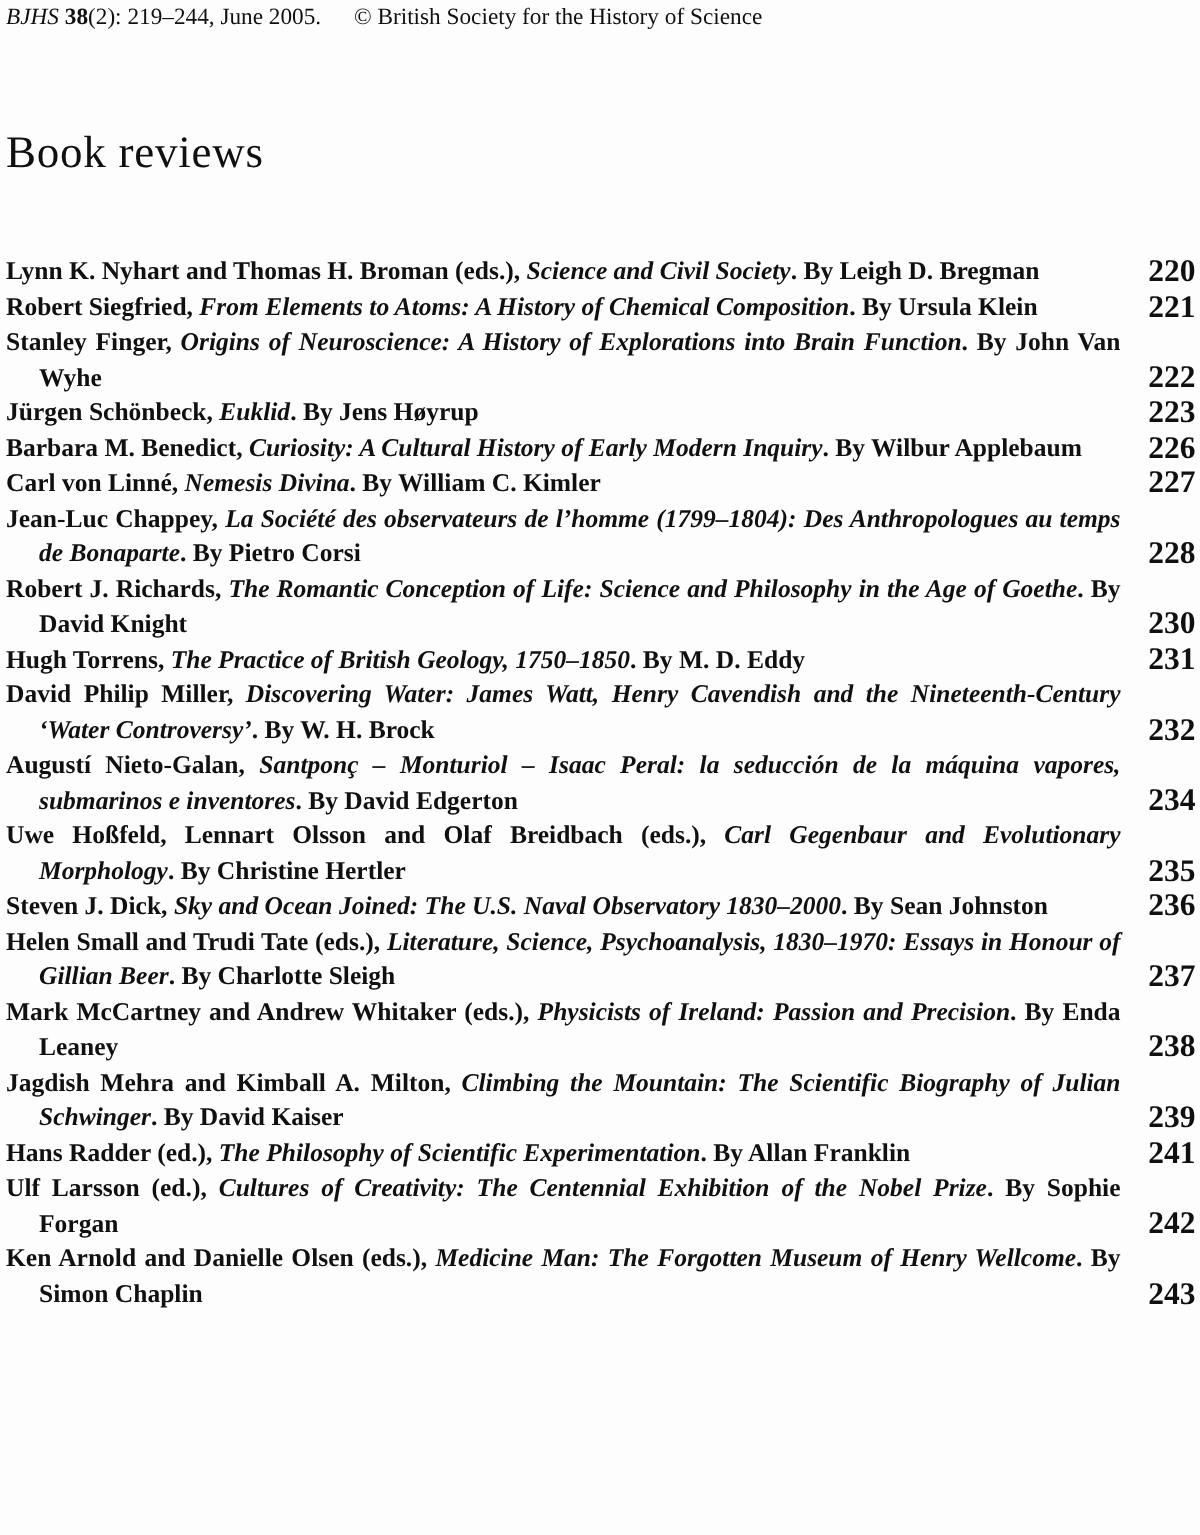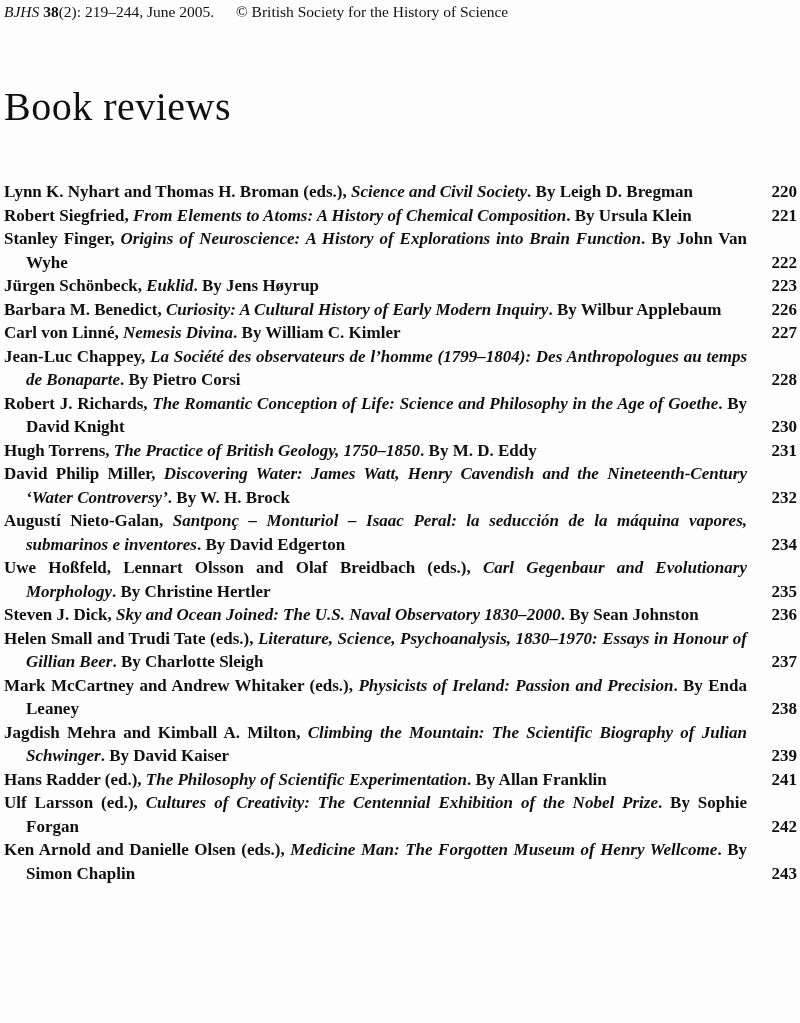--- a/index.html
+++ b/index.html
@@ -17,40 +17,40 @@
   }
   .header {
     font-size: 15.5px;
     line-height: 18px;
     white-space: nowrap;
   }
   .it { font-style: italic; text-align: center; }
   .bd { font-weight: bold; text-align: right; }
   .copyright { margin-left: 18px; }
   .page-title {
-    font-size: 40px;
+    font-size: 30px;
     font-weight: normal;
     letter-spacing: 0.5px;
     margin: 64px 0 0 0;
     line-height: 1.1;
   }
   .entries { margin-top: 51px; font-weight: bold; }
   .entry { position: relative; }
   .entry-text {
     margin: 0 50px 0 0;
     font-size: 17px;
     line-height: 23.5px;
     text-align: justify;
     padding-left: 22px;
     text-indent: -22px;
   }
   .entry-page {
     position: absolute;
     right: 0; bottom: 0;
-    font-size: 17px;
+    font-size: 21px;
     line-height: 23.5px;
   }
 </style>
 </head>
 <body>
 
 <div class="page">
 
   <div class="header">
     <span class="it">BJHS</span>

